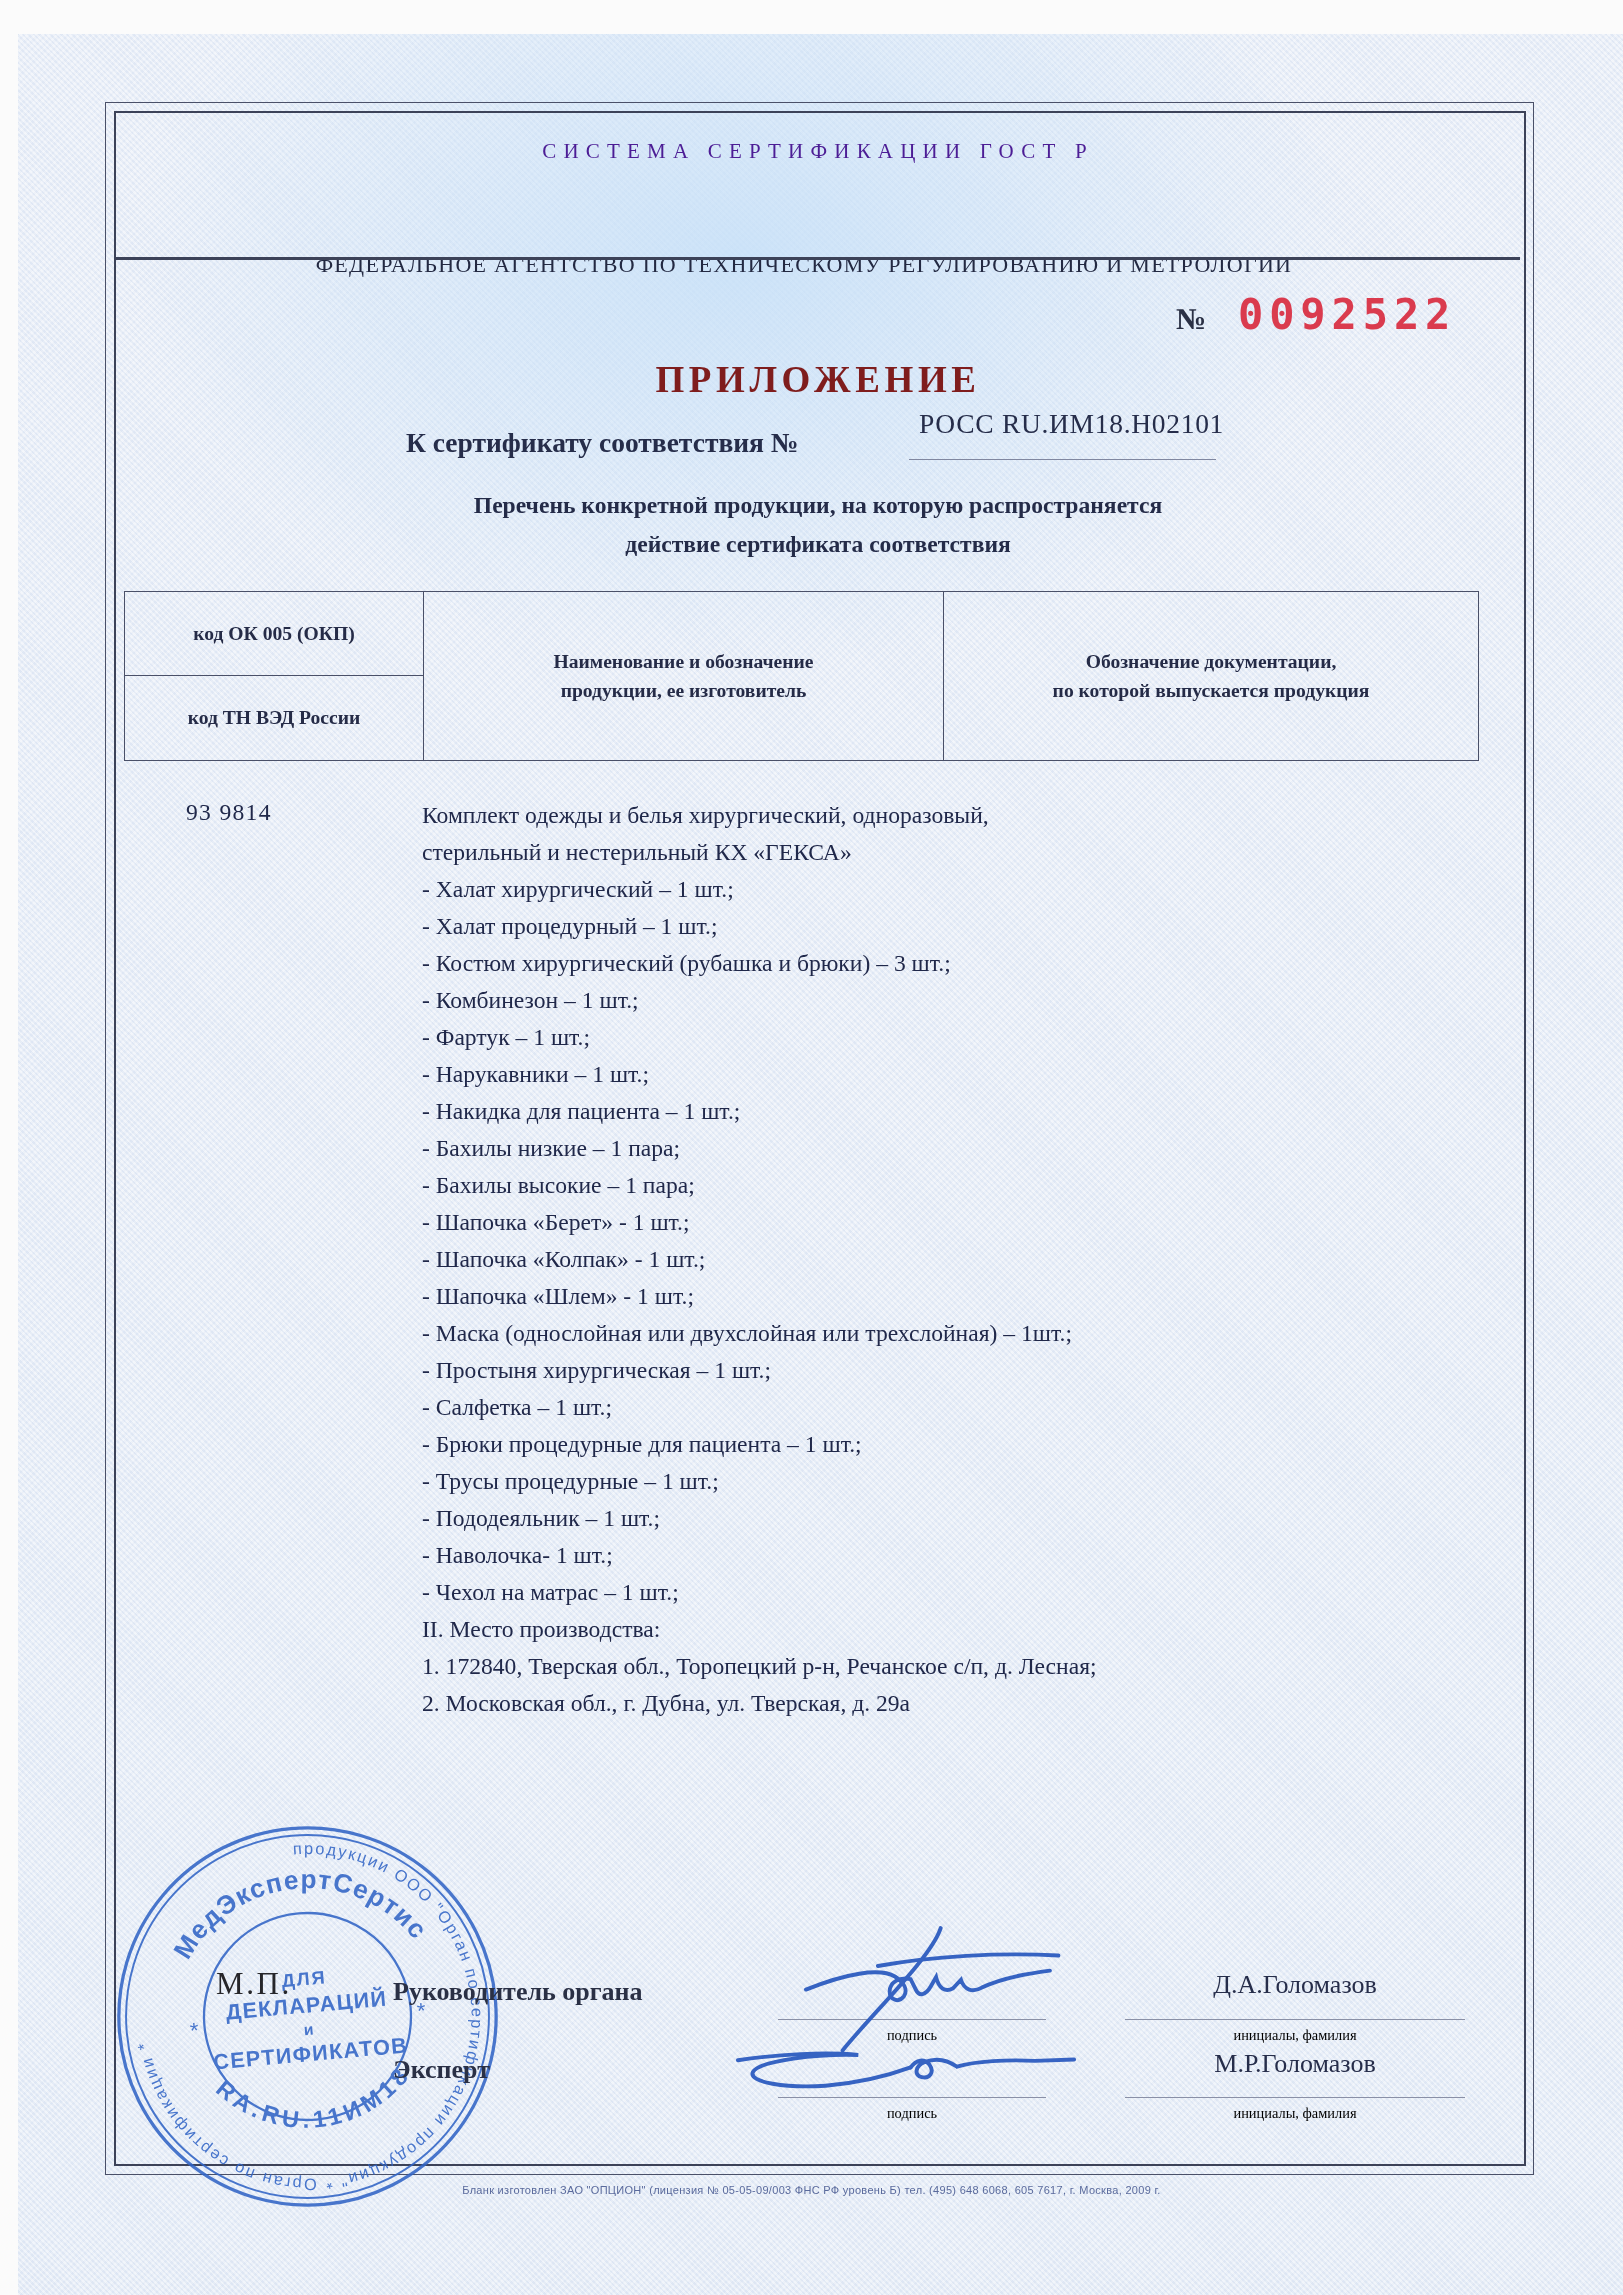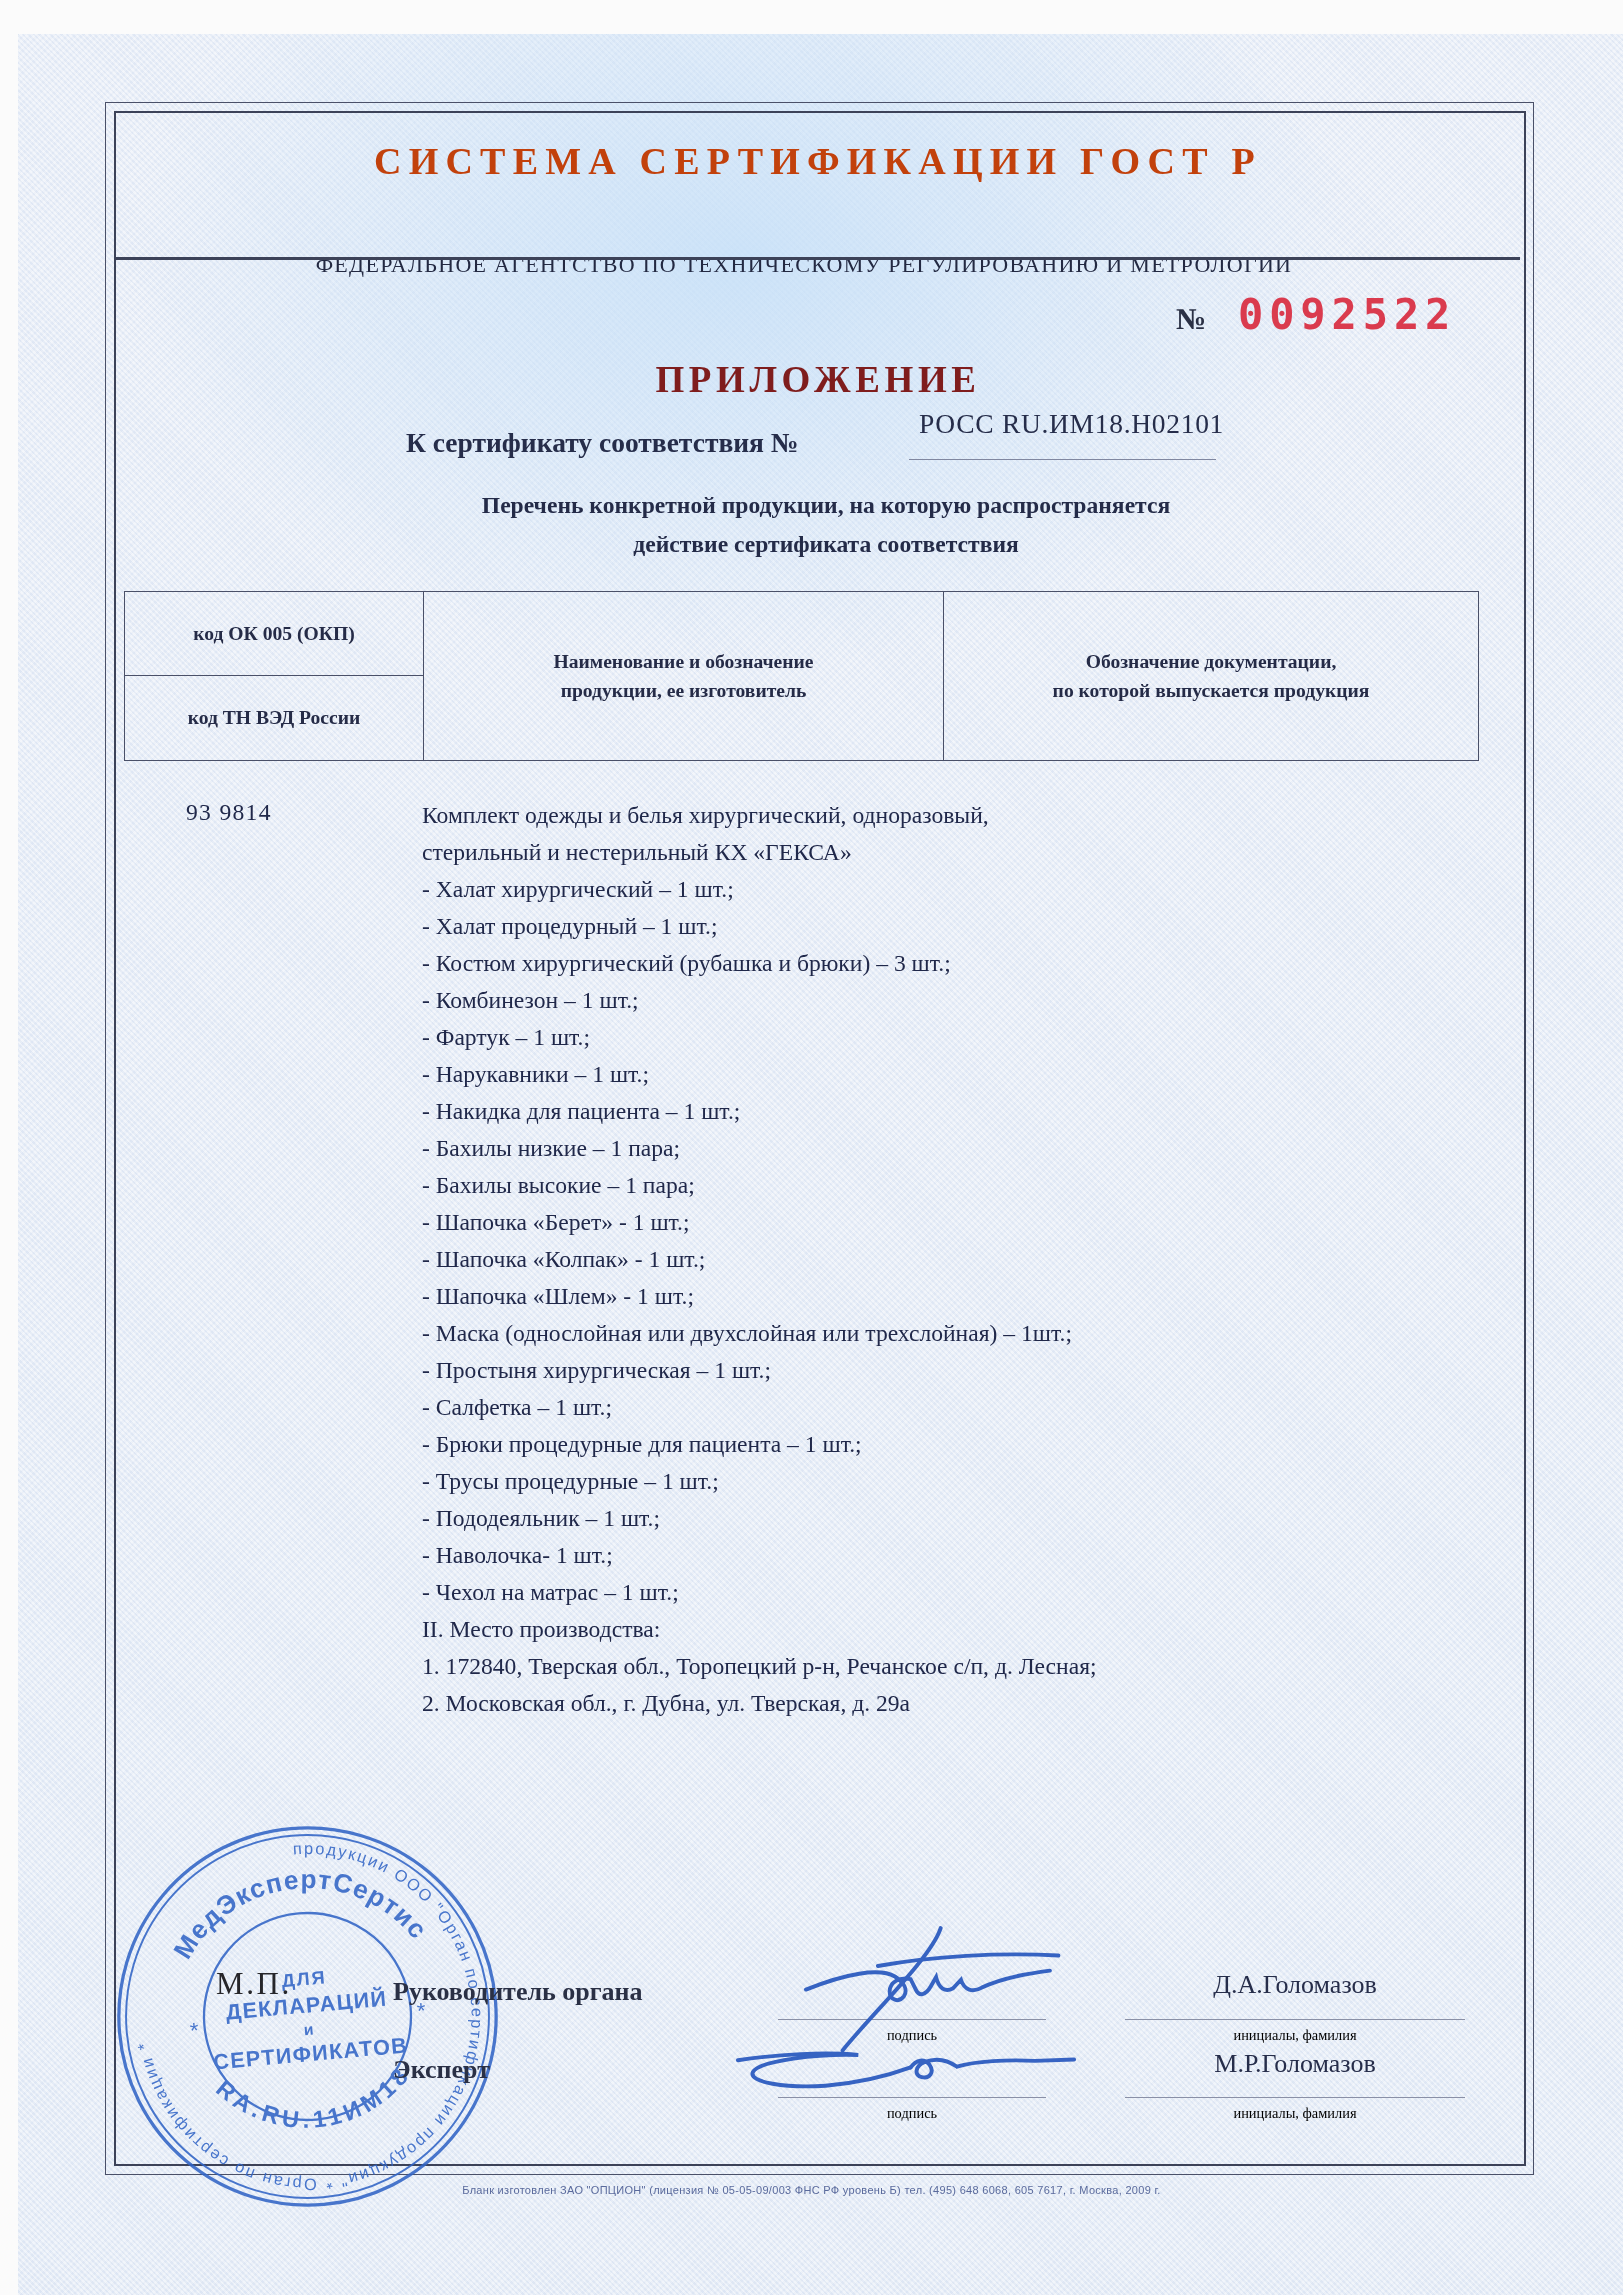--- a/index.html
+++ b/index.html
@@ -20,21 +20,21 @@
     position:absolute;left:105px;top:102px;width:1427px;height:2071px;
     border:1.3px solid #4a5068;
   }
   .frame-inner{
     position:absolute;left:114px;top:111px;width:1408px;height:2051px;
     border:2.6px solid #3c4258;
   }
   .hline{position:absolute;background:#3c4258;}
   .hdr1{
     position:absolute;left:114px;width:1408px;top:139px;text-align:center;
-    font-size:38px;font-weight:bold;letter-spacing:7.2px;color:#c2410c;
+    font-size:21px;font-weight:normal;letter-spacing:7.2px;color:#4c1d95;
   }
   .hdr2{
     position:absolute;left:100px;width:1408px;top:211px;text-align:center;
     font-size:22px;font-weight:normal;letter-spacing:1.3px;color:#232942;margin-top:41px;
   }
   .numrow-sign{
     position:absolute;left:1176px;top:302px;font-size:30px;font-weight:bold;color:#2a3045;
   }
   .numrow-val{
     position:absolute;left:1238px;top:290px;font-size:42px;font-weight:bold;
@@ -46,21 +46,21 @@
   }
   .cert-label{
     position:absolute;left:406px;top:427px;font-size:27.5px;font-weight:600;color:#262d4a;
   }
   .cert-value{
     position:absolute;left:919px;top:408px;font-size:27.5px;color:#262d4a;letter-spacing:0.7px;
   }
   .cert-underline{position:absolute;left:909px;top:459px;width:307px;height:1.3px;background:#8087a0;}
   .subtitle{
     position:absolute;left:114px;width:1408px;text-align:center;
-    font-size:23.6px;font-weight:bold;color:#242b48;padding-left:8px;
+    font-size:23.6px;font-weight:bold;color:#242b48;
   }
   .tbl{position:absolute;left:124px;top:591px;width:1353px;height:168px;border:1.3px solid #4a5068;}
   .tbl .v1{position:absolute;left:298px;top:0;width:1.3px;height:100%;background:#4a5068;}
   .tbl .v2{position:absolute;left:818px;top:0;width:1.3px;height:100%;background:#4a5068;}
   .tbl .h1{position:absolute;left:0;top:83px;width:298px;height:1.3px;background:#4a5068;}
   .cell{
     position:absolute;display:flex;flex-direction:column;justify-content:center;align-items:center;
     font-size:19.6px;font-weight:bold;color:#252b47;text-align:center;line-height:29px;
   }
   .c11{left:0;top:0;width:298px;height:83px;}

